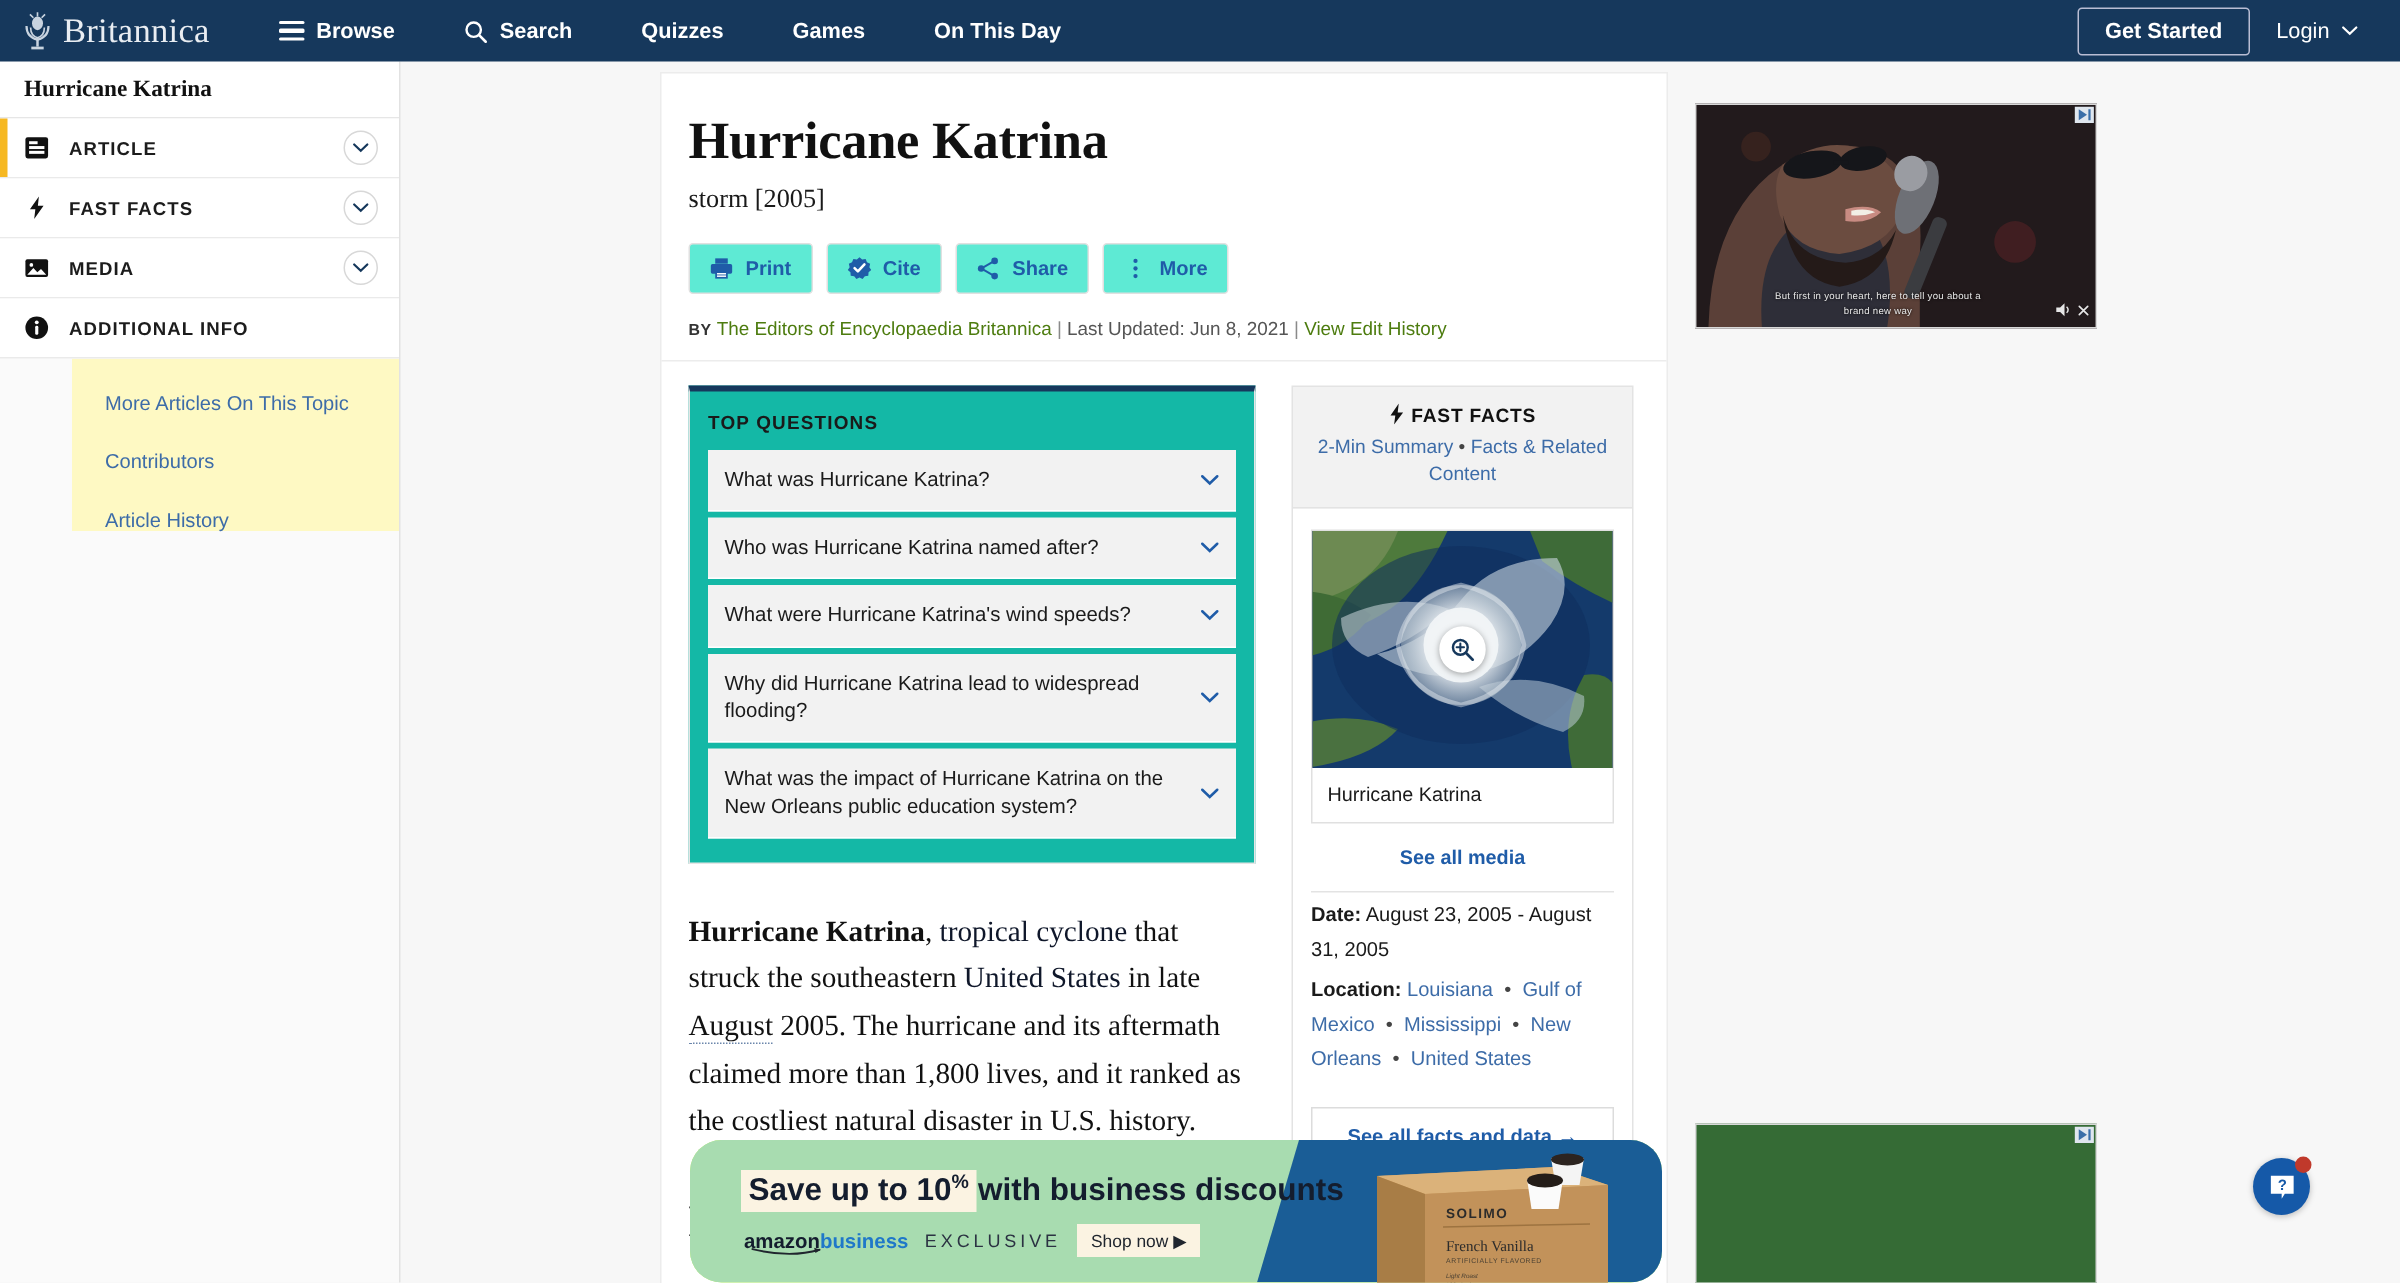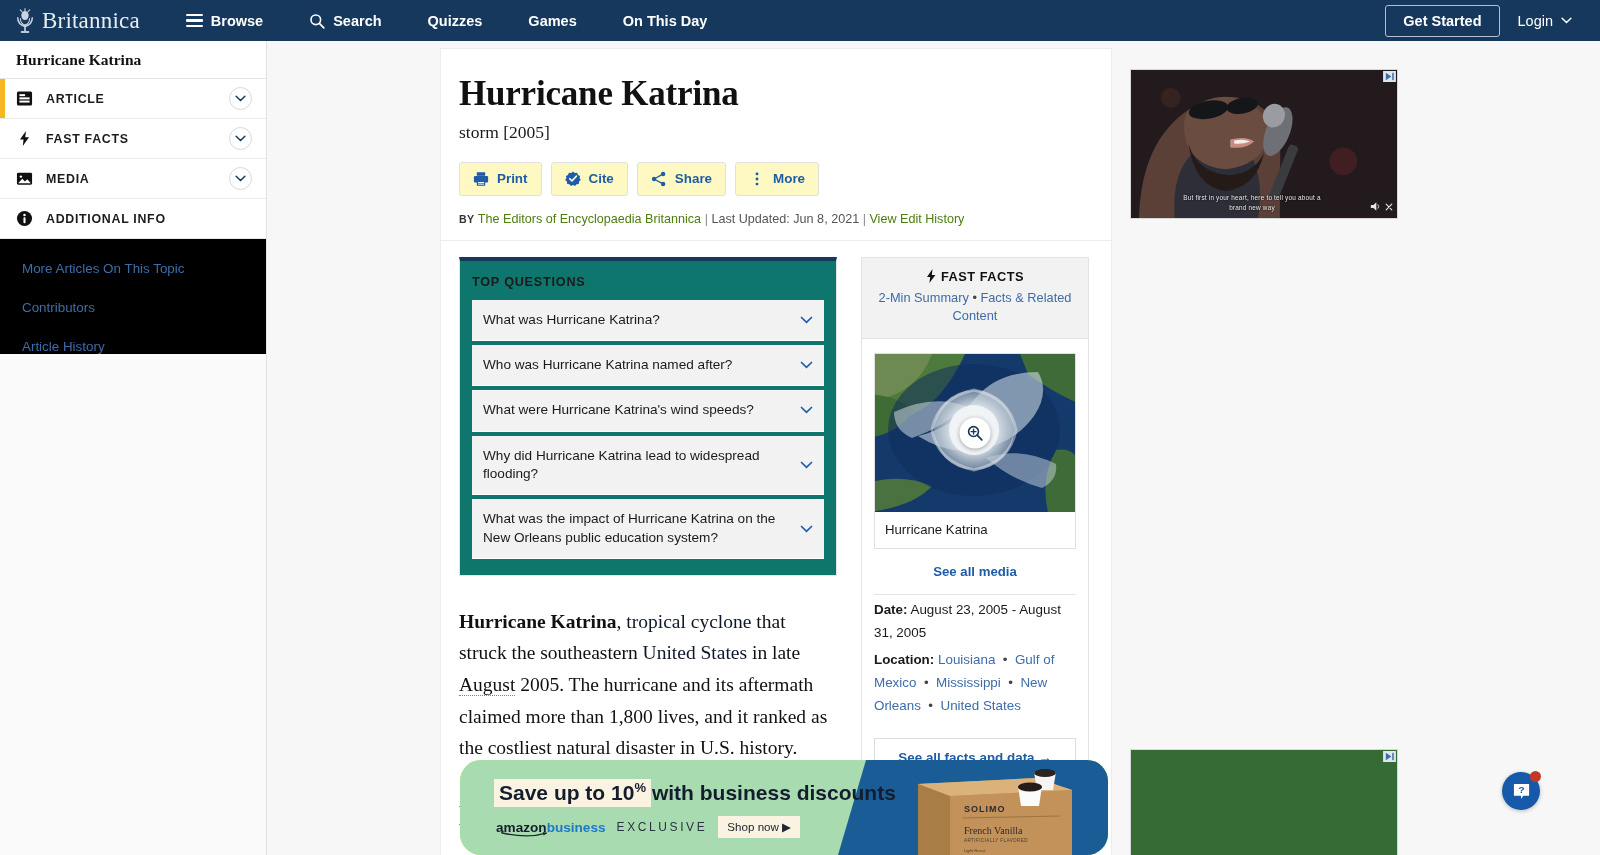--- a/index.html
+++ b/index.html
@@ -80,21 +80,21 @@
   .sb-label {
     font-size: 12.4px; font-weight: 700; color: #1c1c1c;
     letter-spacing: .7px; flex: 1;
   }
   .sb-caret {
     width: 23px; height: 23px; border-radius: 50%;
     border: 1px solid #d8d8d8; background: #fff;
     display: flex; align-items: center; justify-content: center;
     cursor: pointer; flex: none;
   }
-  .sb-links { padding: 22px 0 0 22px; background: #000000; }
+  .sb-links { padding: 22px 0 0 22px; background: #fef9c3; margin-left: 48px; }
   .sb-link {
     display: block; font-size: 13.4px; color: #3d6ca8;
     margin-bottom: 24px; cursor: pointer;
   }
 
   
   .article {
     position: absolute; top: 48px; left: 440px;
     width: 672px; min-height: 810px;
     background: #fff;
@@ -108,41 +108,41 @@
     line-height: 1.1; letter-spacing: -.2px;
   }
   .art-sub {
     font-family: "Liberation Serif", serif;
     font-size: 17.5px; color: #1a1a1a; margin-top: 8px;
   }
   .actions { display: flex; gap: 9px; margin-top: 19px; }
   .act-btn {
     display: flex; align-items: center; gap: 8px;
     border: 1px solid #e0e0e0; border-radius: 3px;
-    background: #fef9c3; padding: 8px 13px;
+    background: #5eead4; padding: 8px 13px;
     font-size: 13.4px; font-weight: 700; color: #1f5ca8;
     cursor: pointer; white-space: nowrap;
   }
   .act-ico { width: 16px; height: 16px; display: block; flex: none; }
   .byline {
     margin-top: 16px; padding-bottom: 14px;
     font-size: 12.6px; color: #555;
   }
   .byline .by { font-size: 10.6px; font-weight: 700; color: #333; letter-spacing: .4px; }
   .byline a { color: #4d7c0f; text-decoration: none; cursor: pointer; }
   .byline .sep { color: #8a8a8a; }
 
   .art-body { display: flex; padding: 16px 18px 0 18px; gap: 24px; }
   .col-left { width: 378px; flex: none; }
   .col-right { width: 228px; flex: none; }
 
   
   .tq {
     border: 1px solid #e5e5e5; border-top: 4px solid #16385c;
-    padding: 14px 12px 12px 12px; background: #0f766e;
+    padding: 14px 12px 12px 12px; background: #14b8a6;
   }
   .tq-title {
     font-size: 12.6px; font-weight: 700; color: #1a1a1a;
     letter-spacing: .8px; margin-bottom: 11px;
   }
   .tq-item {
     background: #f2f2f2; border-bottom: 1px solid #fff;
     display: flex; align-items: center; gap: 8px;
     padding: 11px 11px; cursor: pointer; margin-bottom: 4px;
   }

